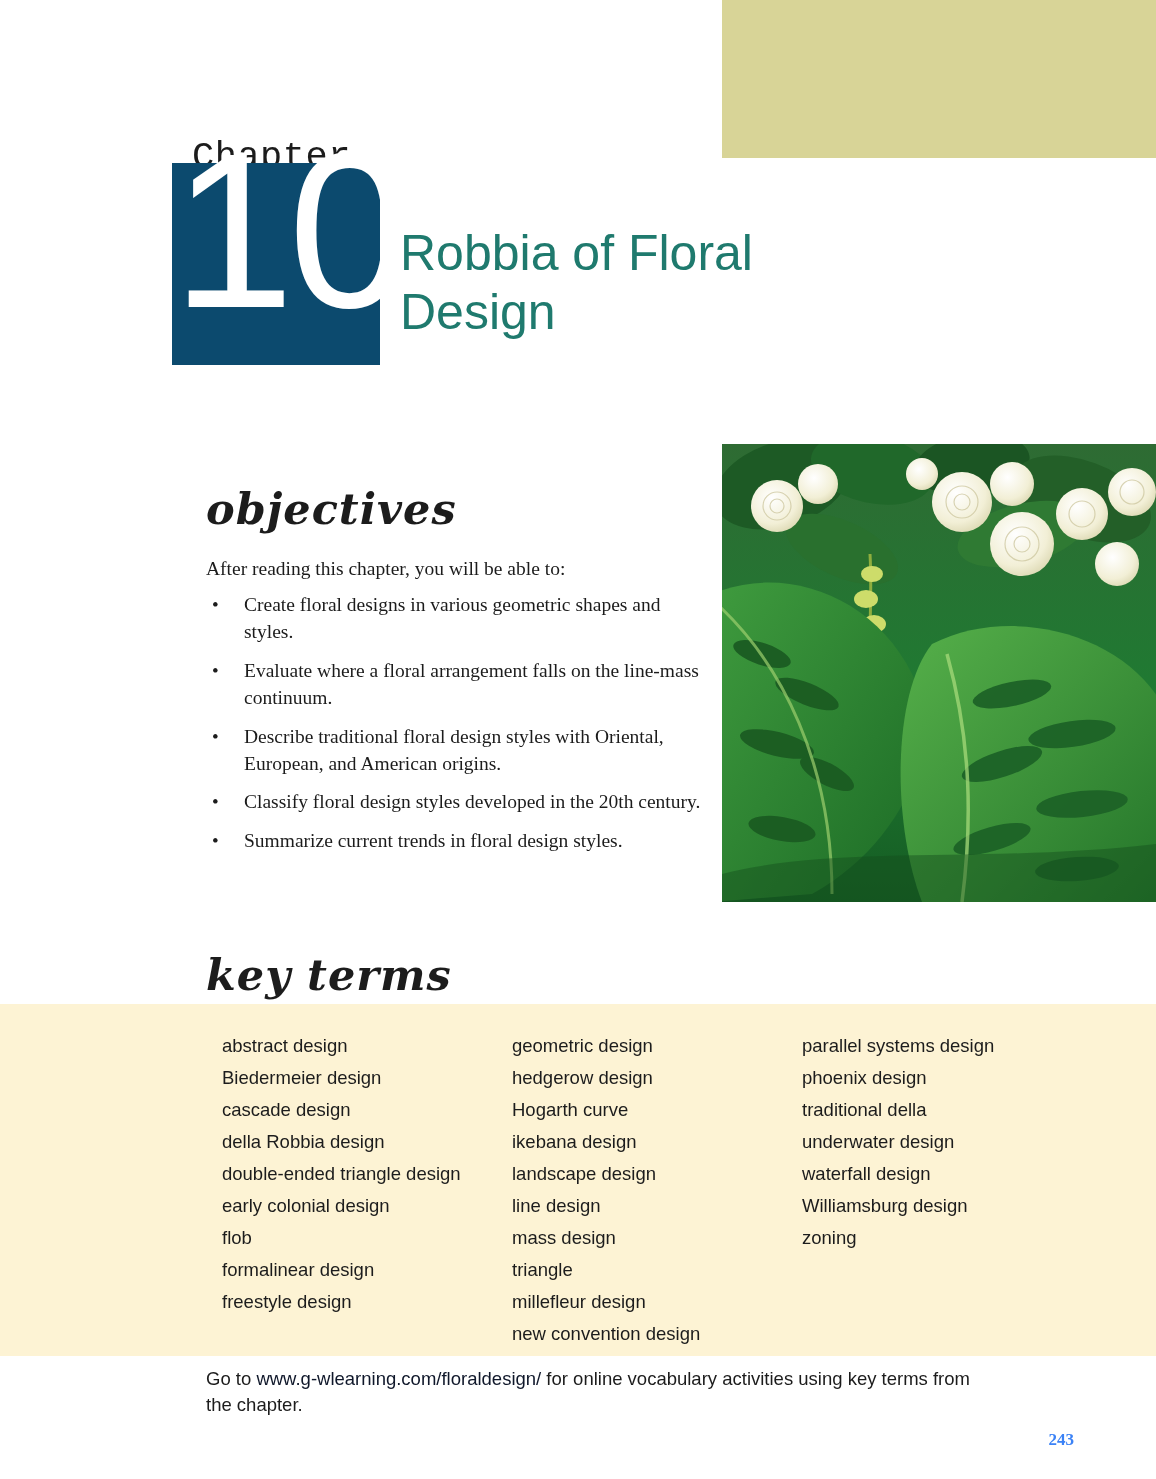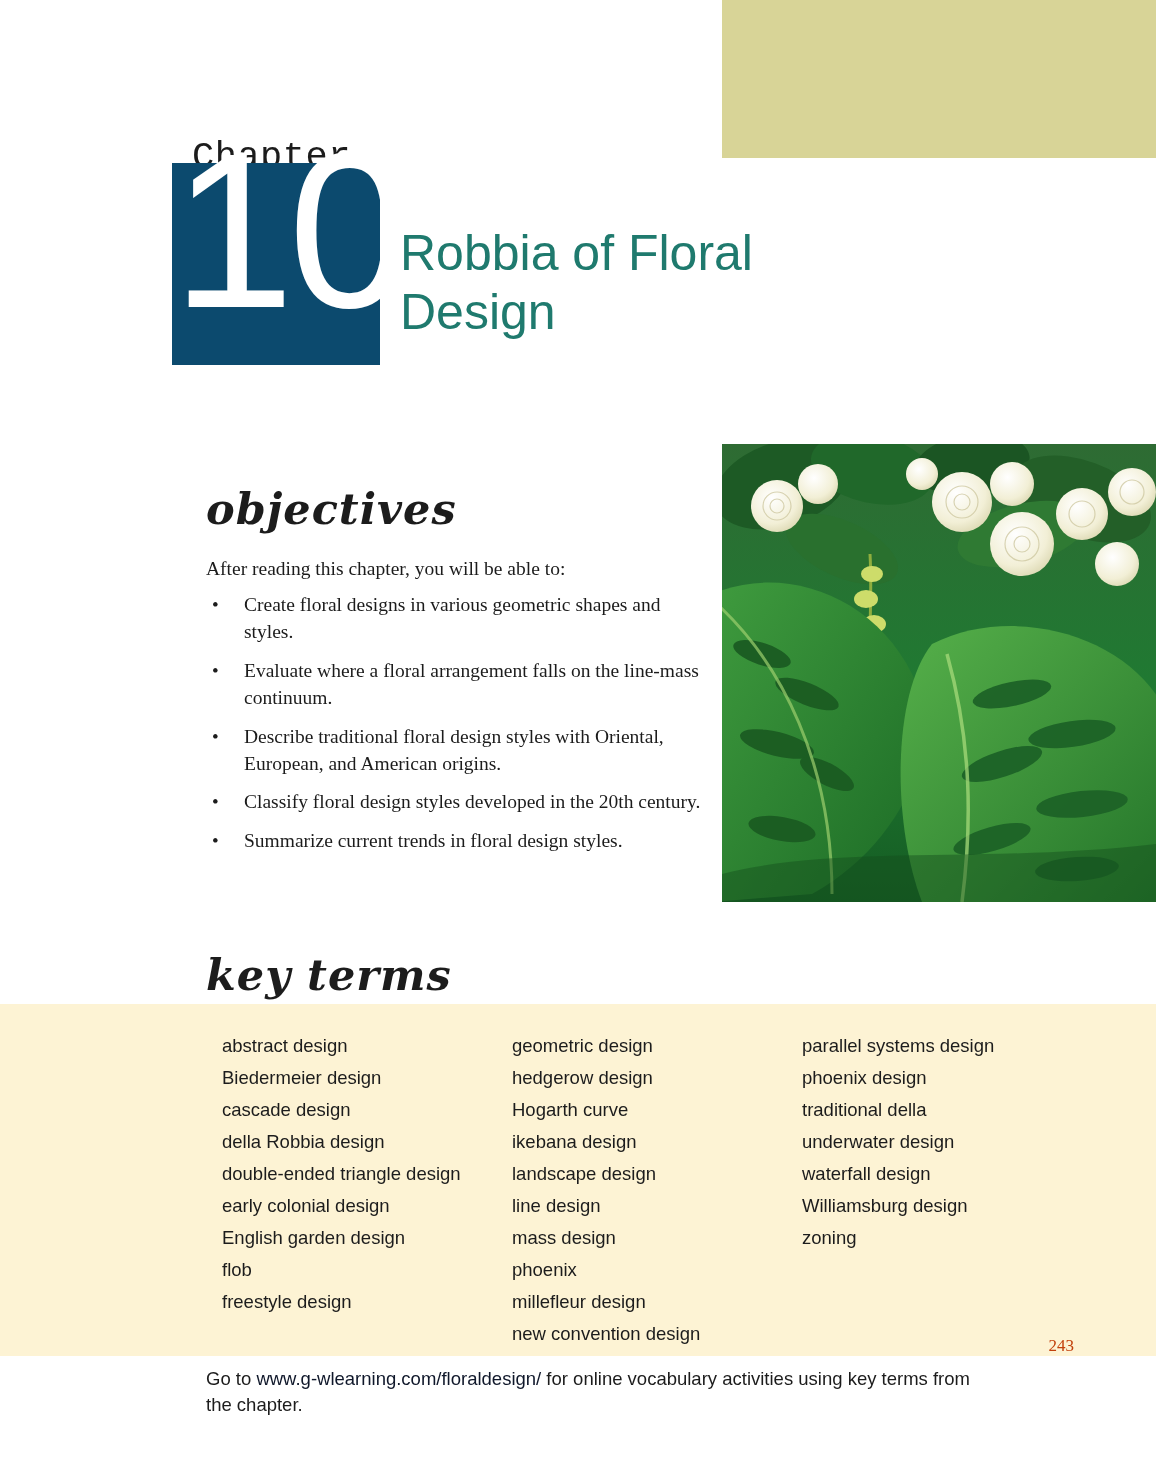--- a/index.html
+++ b/index.html
@@ -175,25 +175,25 @@
     color: #1c1c1c;
     line-height: 1.42;
   }
   .footer-note a {
     color: #0f172a;
     text-decoration: none;
   }
   .page-number {
     position: absolute;
     right: 82px;
-    top: 1336px;
+    top: 1430px;
     font-family: "Liberation Serif", serif;
-    font-weight: normal;
+    font-weight: bold;
     font-size: 17px;
-    color: #c2410c;
+    color: #3b82f6;
   }
 </style>
 </head>
 <body>
 
 <div class="top-block"></div>
 
 <div class="chapter-word">Chapter</div>
 <div class="chapter-number-box">
   <div class="chapter-number">10</div>
@@ -308,33 +308,33 @@
 <div class="keyterms-band"></div>
 <div class="script-head keyterms-head">key terms</div>
 <div class="keyterms-cols">
   <div class="kt-col">
     <div>abstract design</div>
     <div>Biedermeier design</div>
     <div>cascade design</div>
     <div>della Robbia design</div>
     <div>double-ended triangle design</div>
     <div>early colonial design</div>
-    <div>English garden design</div>
     <div>flob</div>
+    <div>formalinear design</div>
     <div>freestyle design</div>
   </div>
   <div class="kt-col">
     <div>geometric design</div>
     <div>hedgerow design</div>
     <div>Hogarth curve</div>
     <div>ikebana design</div>
     <div>landscape design</div>
     <div>line design</div>
     <div>mass design</div>
-    <div>phoenix</div>
+    <div>triangle</div>
     <div>millefleur design</div>
     <div>new convention design</div>
   </div>
   <div class="kt-col">
     <div>parallel systems design</div>
     <div>phoenix design</div>
     <div>traditional della</div>
     <div>underwater design</div>
     <div>waterfall design</div>
     <div>Williamsburg design</div>

